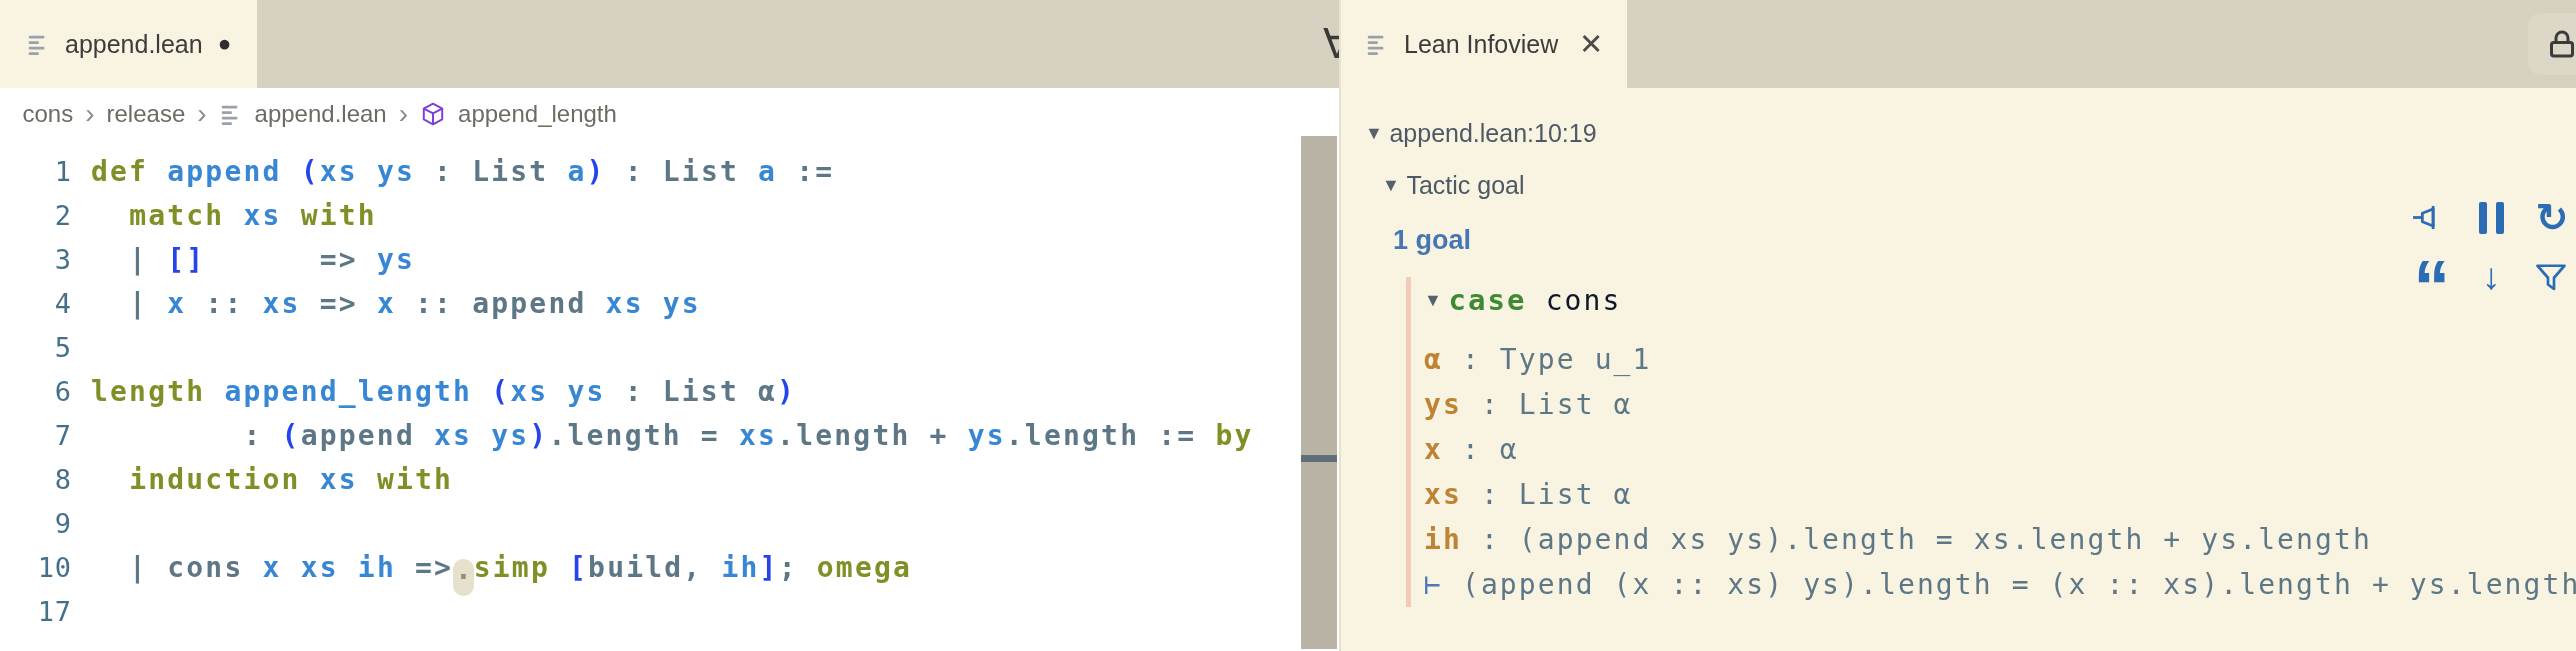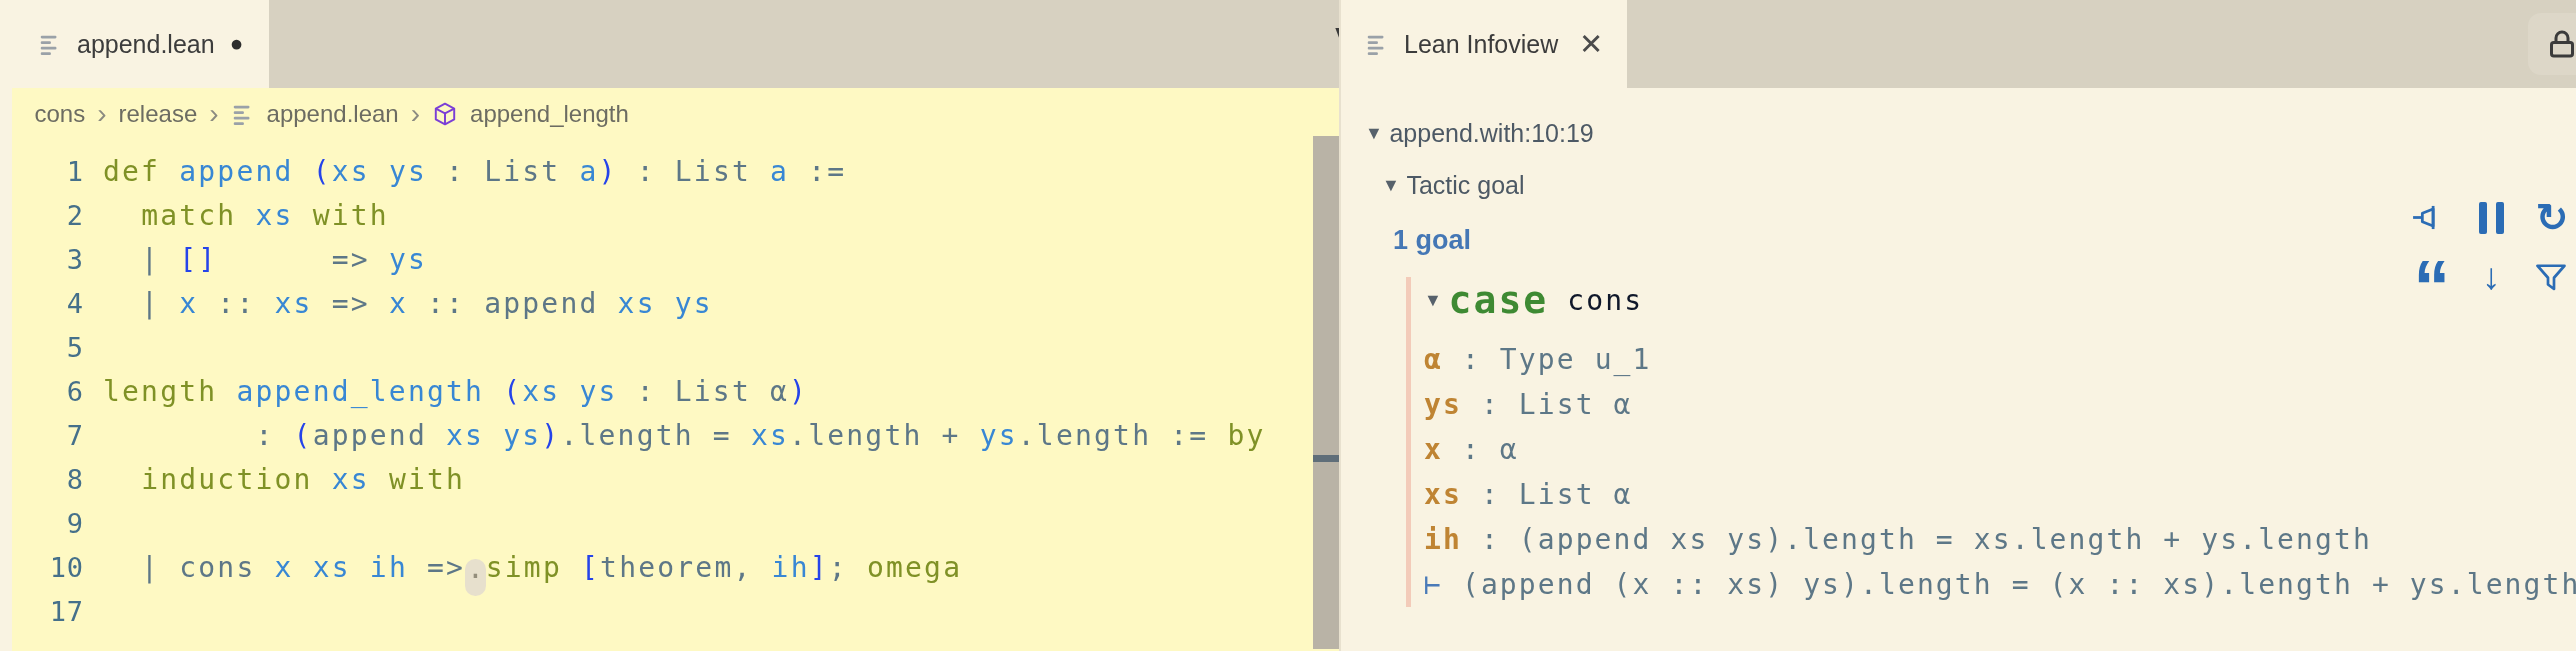--- a/index.html
+++ b/index.html
@@ -5,41 +5,41 @@
   * { box-sizing: border-box; margin: 0; padding: 0; }
   html,body { width:2576px; height:651px; overflow:hidden; }
   body {
     font-family:"Liberation Sans", sans-serif;
     background:#f9f3e2;
     position:relative;
     color:#3c3c3c;
   }
 
   
-  .editor-group { position:absolute; left:12px; top:0; width:1593px; height:651px; background:#fef9c3; }
+  .editor-group { position:absolute; left:0; top:0; width:1593px; height:651px; background:#ffffff; }
   .tabbar { height:88px; background:#d7d1c1; display:flex; align-items:stretch; position:relative; }
   .tab { display:flex; align-items:center; gap:15px; padding:0 26px; background:#f9f3e2; cursor:default; }
   .tab-label { font-size:25px; color:#3c3c3c; white-space:nowrap; }
   .mod-dot { font-size:22.5px; color:#2d2d2d; line-height:1; }
   .editor-actions { position:absolute; right:95px; top:0; height:88px; display:flex; align-items:center; gap:36px; color:#3a3a3a; }
   .forall-glyph { font-size:41px; font-weight:400; }
   .more-glyph { font-size:37px; letter-spacing:1.9px; }
 
   .file-lines-icon { width:24px; height:24px; flex:none; }
   .file-lines-icon rect { fill:#9aa1a8; }
 
   .breadcrumb { height:51px; display:flex; align-items:center; gap:12px; padding-left:22.5px; font-size:24px; color:#6c6c62; }
   .crumb-sep { color:#8b8b81; font-size:28px; }
   .cube-icon { width:26px; height:26px; }
 
   
   .code-area { padding-top:11.2px; position:relative; }
   .code-line { display:flex; height:44px; }
   .gutter { width:72px; flex:none; text-align:right; color:#45708a; font-family:"DejaVu Sans Mono", monospace; font-size:27px; line-height:44px; letter-spacing:0.9px; }
-  .line-content { padding-left:19px; white-space:pre; font-family:"DejaVu Sans Mono", monospace; font-size:28px; line-height:44px; letter-spacing:2.2px; }
+  .line-content { padding-left:19px; white-space:pre; font-family:"DejaVu Sans Mono", monospace; font-size:28px; line-height:44px; letter-spacing:2.2px;font-weight:bold; }
   .tk-kw  { color:#7f9126; }
   .tk-var { color:#3887d4; }
   .tk-op  { color:#5d7787; }
   .tk-br  { color:#2544ea; }
   .tk-cursor {
     display:inline-block; width:20.6px; height:37px; line-height:36px;
     background:#e7e0cd; border-radius:10.3px; color:#948e7c;
     text-align:center; vertical-align:-8.4px; letter-spacing:0; font-size:28px;
   }
   .scrollbar { position:absolute; left:1301px; top:136px; width:36px; height:513px; background:#b9b3a6; }
@@ -53,21 +53,21 @@
   .lock-btn { position:absolute; left:1187px; top:13px; width:67px; height:62px; border-radius:13px; background:#ddd7c8; display:flex; align-items:center; justify-content:center; }
 
   .iv-body { padding:19px 0 0 24px; position:relative; }
   .iv-row { height:52px; display:flex; align-items:center; font-size:25px; color:#4d5965; }
   .iv-row.indent { padding-left:17px; }
   .tri { font-size:18px; color:#57616b; margin-right:6.6px; }
   .goal-count { height:58px; display:flex; align-items:center; padding-left:28px; font-size:27px; font-weight:bold; color:#4577b5; }
 
   .case-block { margin-left:41px; margin-top:7.5px; border-left:5.6px solid #f3cbb9; padding-left:13px; }
   .case-row { height:47px; display:flex; align-items:center; margin-bottom:13px; }
-  .case-kw { font-family:"DejaVu Sans Mono", monospace; font-size:38px; font-weight:bold; color:#3e8a33; letter-spacing:2.1px; }
+  .case-kw { font-family:"DejaVu Sans Mono", monospace; font-size:29px; font-weight:bold; color:#3e8a33; letter-spacing:2.1px; }
   .case-name { font-family:"DejaVu Sans Mono", monospace; font-size:28px; color:#0f172a; letter-spacing:2.1px; white-space:pre; }
   .hyp-row { height:45px; display:flex; align-items:center; white-space:pre; font-family:"DejaVu Sans Mono", monospace; font-size:28px; letter-spacing:2.1px; }
   .hyp-name { color:#bf8433; font-weight:bold; }
   .hyp-rest { color:#5d7787; }
   .goal-row { height:45px; display:flex; align-items:center; white-space:pre; font-family:"DejaVu Sans Mono", monospace; font-size:28px; letter-spacing:2.1px; }
   .turnstile { color:#4a7ab8; }
   .goal-text { color:#5d7787; }
 
   .iv-icons { position:absolute; display:flex; align-items:center; gap:32px; color:#2b6cb5; }
   .iv-icons.row1 { top:110px; right:7.5px; }
@@ -155,21 +155,21 @@
       </div>
       <div class="code-line">
         <div class="gutter">8</div>
         <div class="line-content"><span class="tk-op">  </span><span class="tk-kw">induction </span><span class="tk-var">xs </span><span class="tk-kw">with</span></div>
       </div>
       <div class="code-line">
         <div class="gutter">9</div>
       </div>
       <div class="code-line">
         <div class="gutter">10</div>
-        <div class="line-content"><span class="tk-op">  | cons </span><span class="tk-var">x xs ih</span><span class="tk-op"> =&gt;</span><span class="tk-cursor">·</span><span class="tk-kw">simp </span><span class="tk-br">[</span><span class="tk-op">theorem, </span><span class="tk-var">ih</span><span class="tk-br">]</span><span class="tk-op">; </span><span class="tk-kw">omega</span></div>
+        <div class="line-content"><span class="tk-op">  | cons </span><span class="tk-var">x xs ih</span><span class="tk-op"> =&gt;</span><span class="tk-cursor">·</span><span class="tk-kw">simp </span><span class="tk-br">[</span><span class="tk-op">build, </span><span class="tk-var">ih</span><span class="tk-br">]</span><span class="tk-op">; </span><span class="tk-kw">omega</span></div>
       </div>
       <div class="code-line">
         <div class="gutter">17</div>
         <div class="line-content"></div>
       </div>
     </div>
 
   <div class="scrollbar"></div>
   <div class="scroll-mark"></div>
 </div>
@@ -192,21 +192,21 @@
       <svg width="36" height="36" viewBox="0 0 24 24" fill="none">
         <rect x="5" y="11" width="14" height="9" rx="1.5" stroke="#3b3b3b" stroke-width="2"></rect>
         <path d="M8 11 V8 a4 4 0 0 1 8 0 v3" stroke="#3b3b3b" stroke-width="2"></path>
       </svg>
     </div>
   </div>
 
   <div class="iv-body">
     <div class="iv-row">
       <span class="tri">▼</span>
-      <span>append.with:10:19</span>
+      <span>append.lean:10:19</span>
     </div>
     <div class="iv-row indent">
       <span class="tri">▼</span>
       <span>Tactic goal</span>
     </div>
     <div class="goal-count">1 goal</div>
 
     <div class="case-block">
       <div class="case-row">
         <span class="tri">▼</span>

